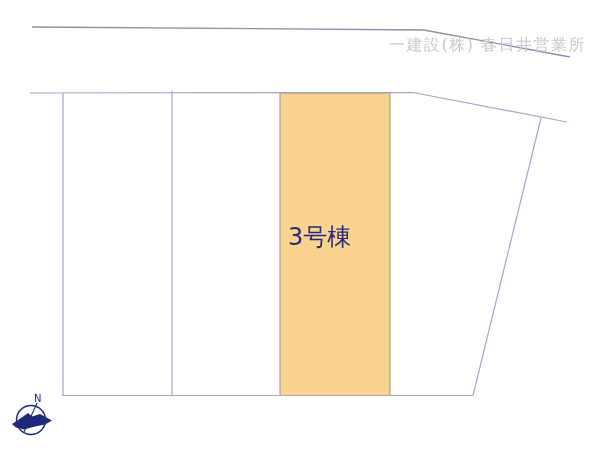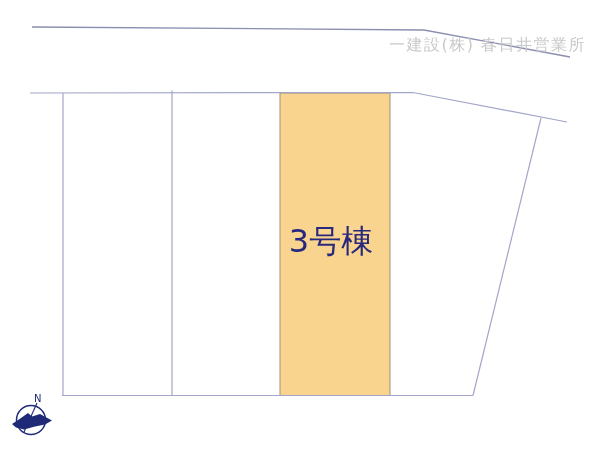--- a/index.html
+++ b/index.html
@@ -28,25 +28,25 @@
     right: 14px;
     font-size: 16px;
     letter-spacing: 1.5px;
     color: #c9c9c9;
     white-space: nowrap;
     user-select: none;
     margin-top: 27px;
   }
   .lot-label {
     position: absolute;
-    left: 276px;
+    left: 288px;
     top: 224px;
     width: 110px;
-    text-align: center;
-    font-size: 32px;
+    text-align: left;
+    font-size: 24px;
     line-height: 1.1;
     color: #28287d;
     white-space: nowrap;
   }
 </style>
 </head>
 <body>
 
 <div class="canvas">
 

